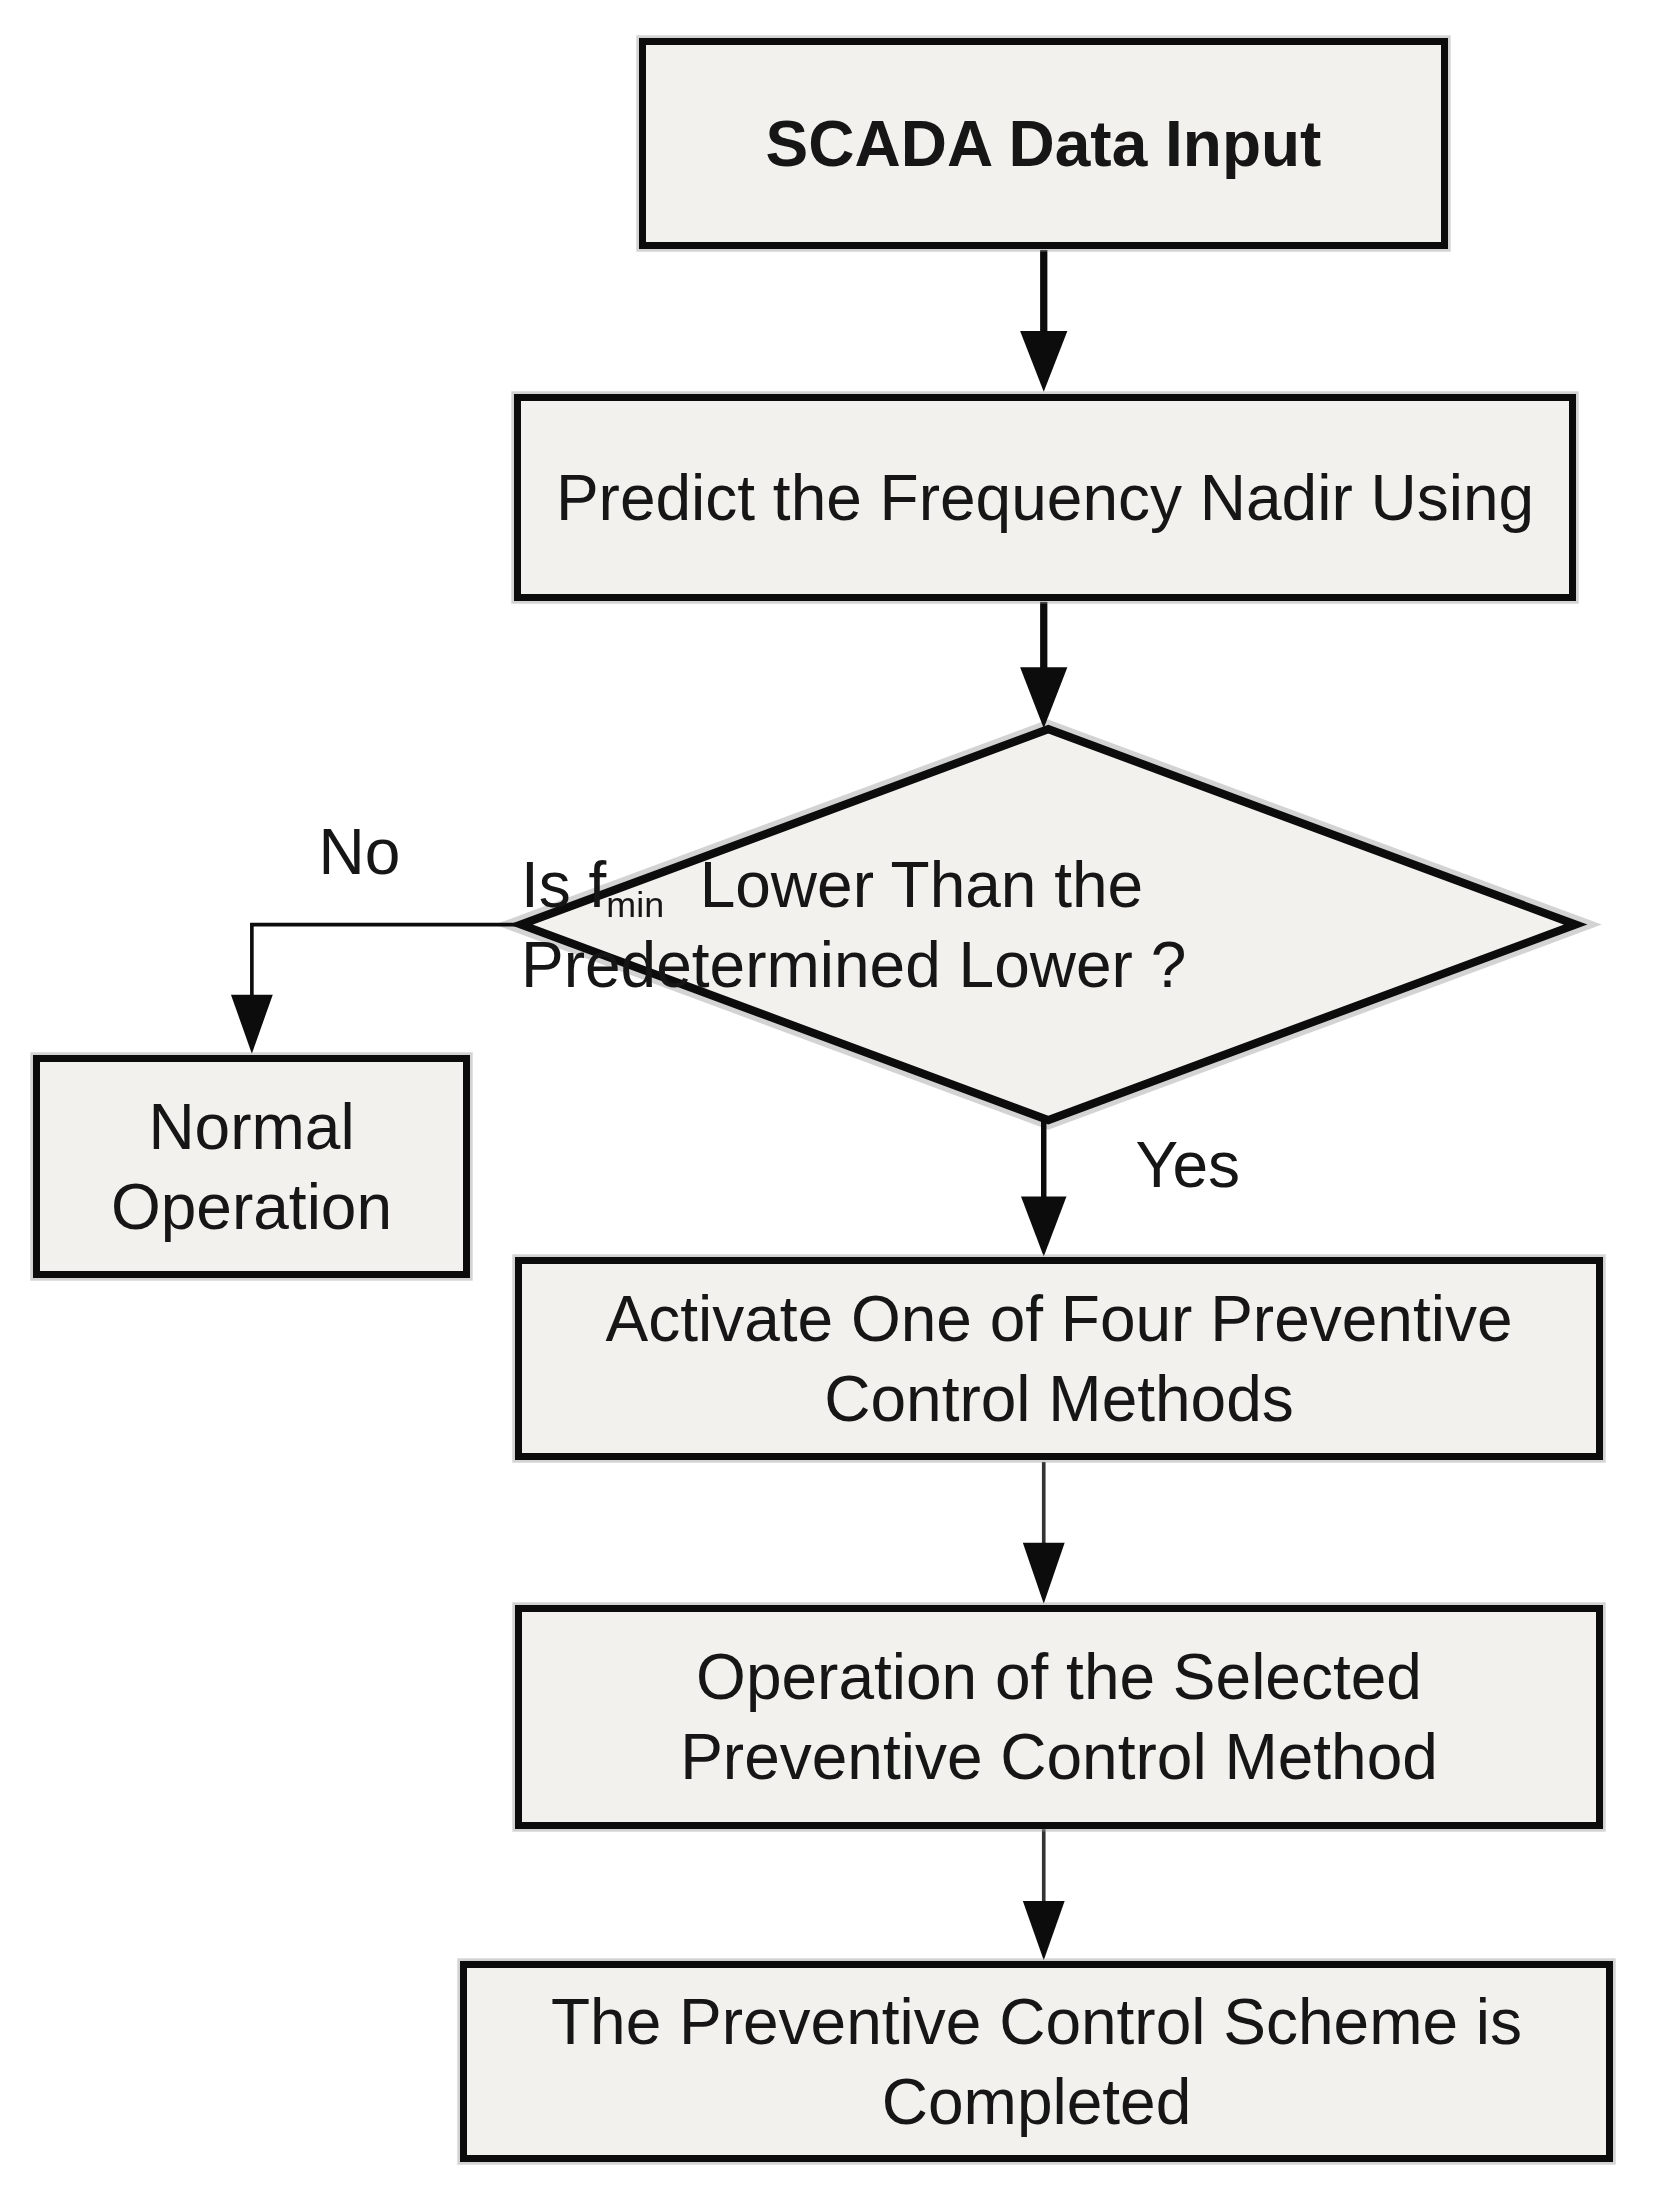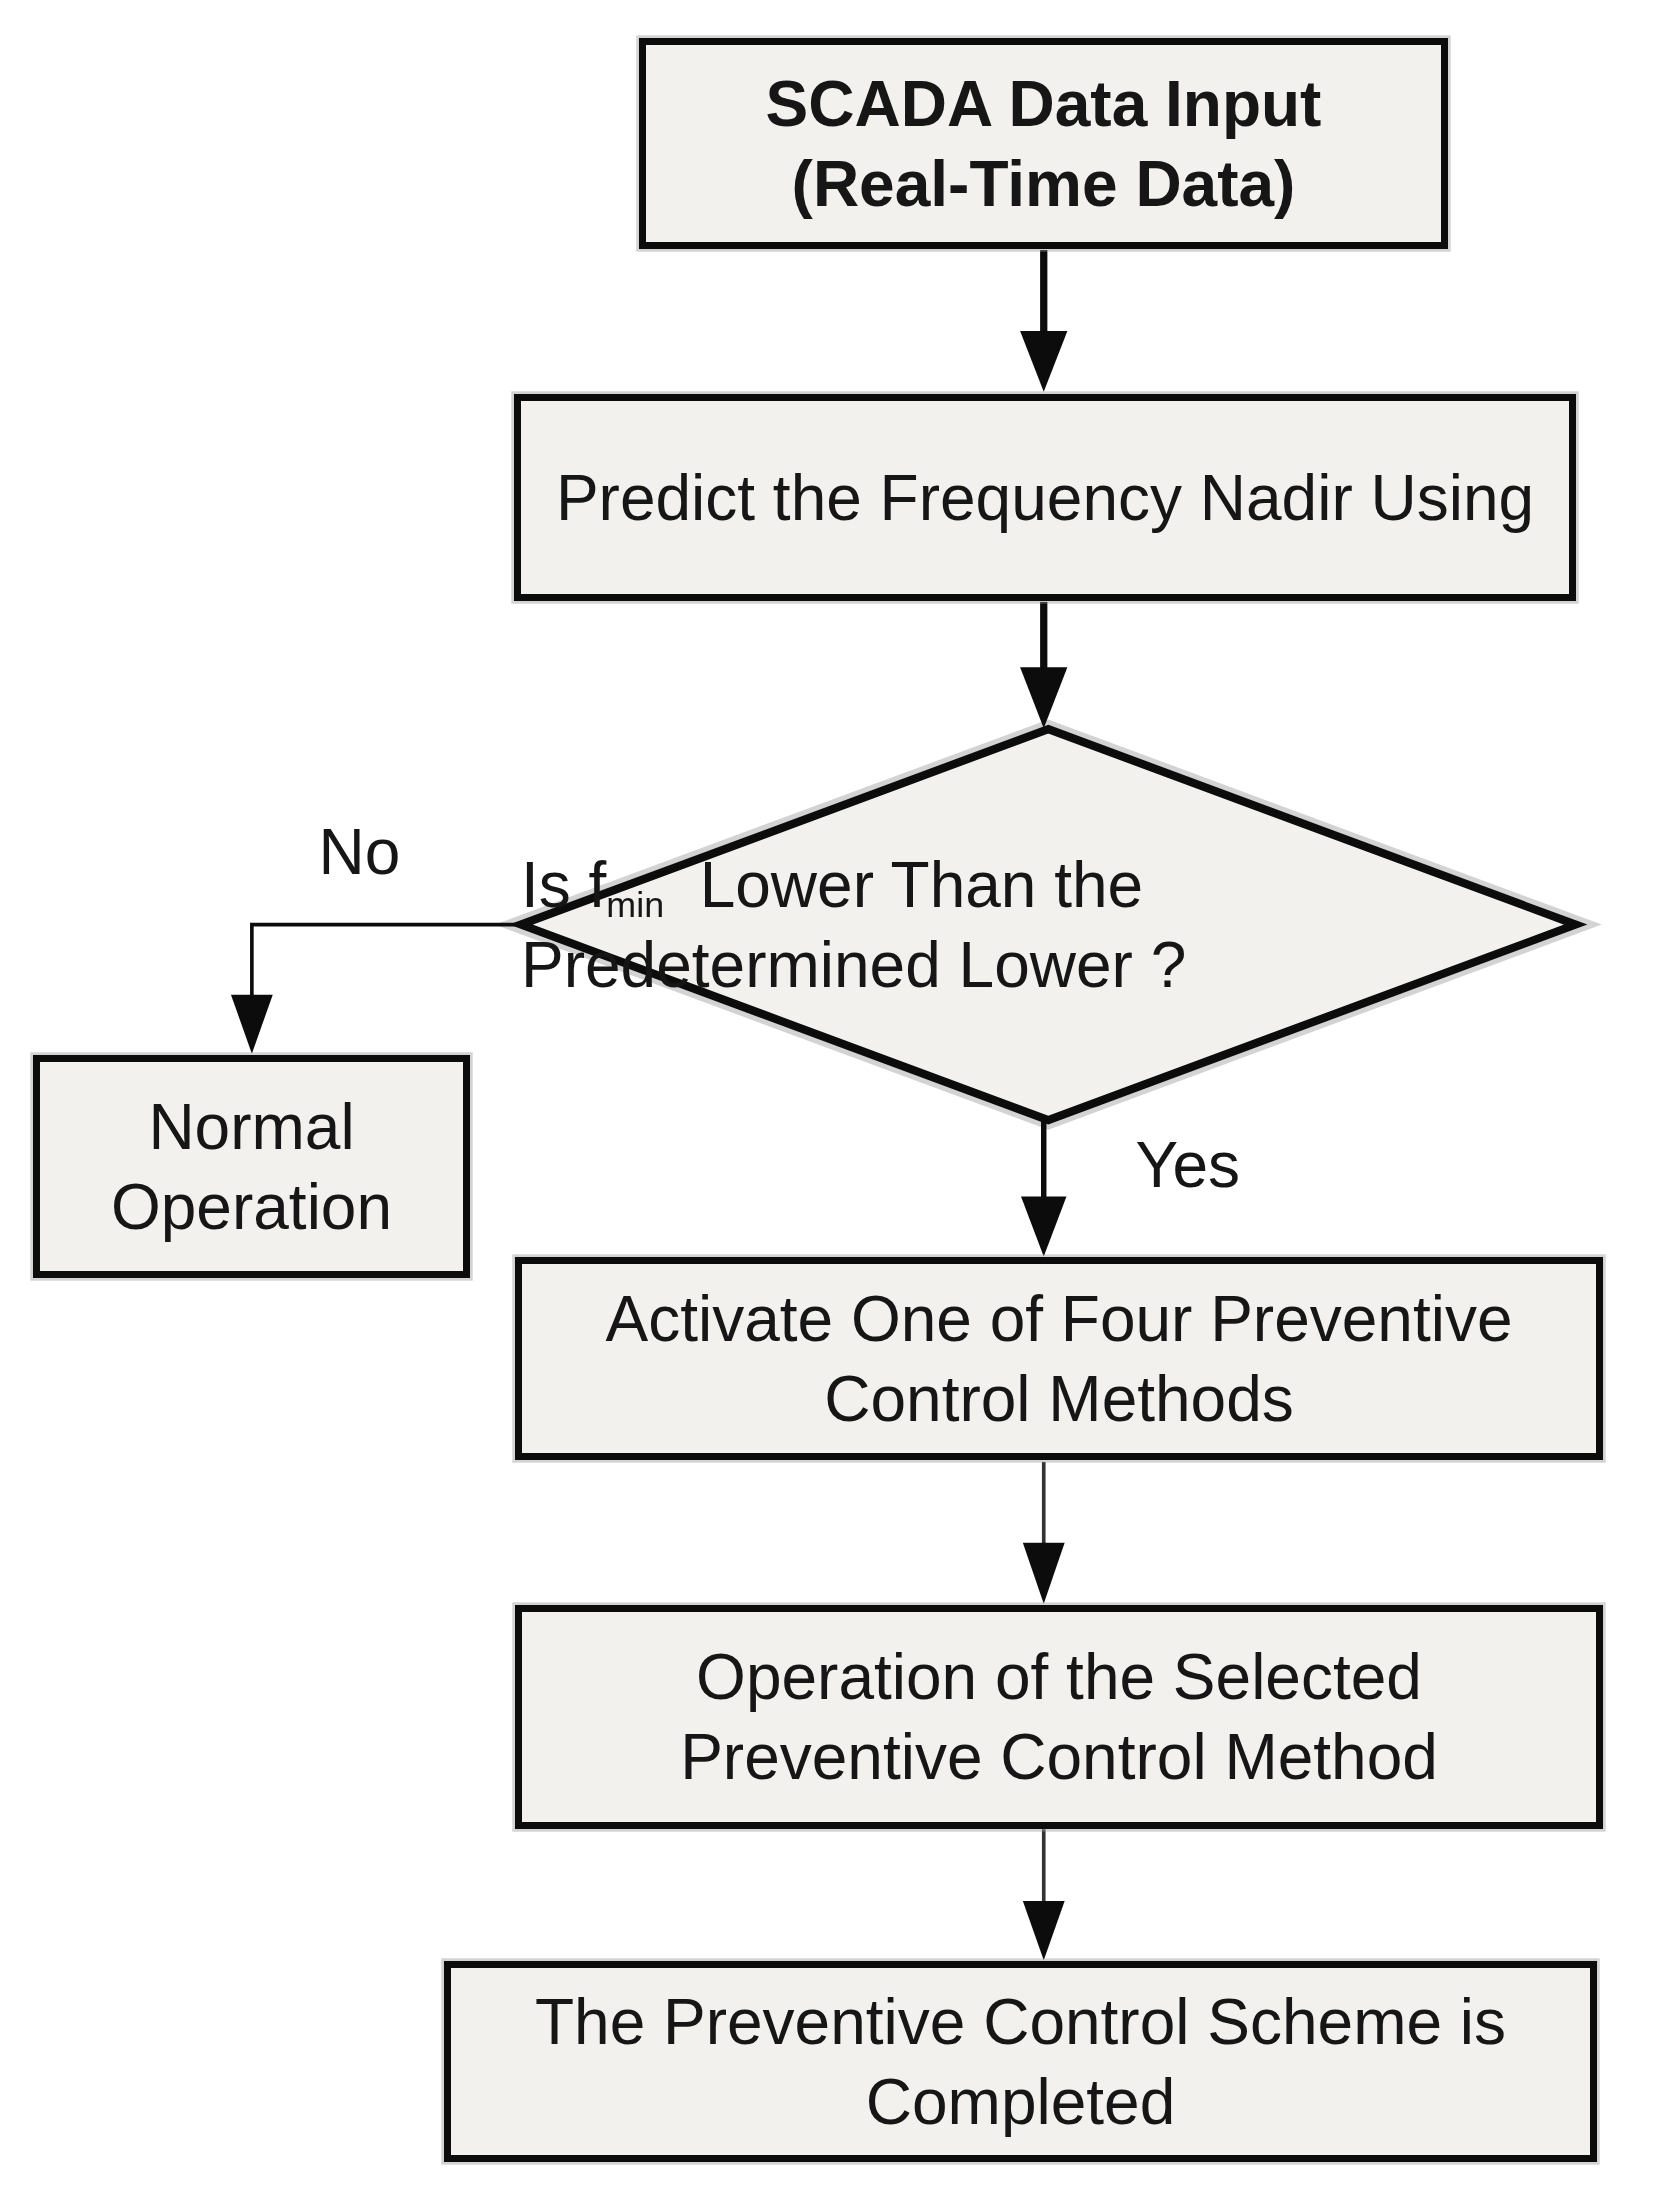--- a/index.html
+++ b/index.html
@@ -60,21 +60,20 @@
 
     <line class="stem-thin" x1="1148" y1="1608" x2="1148" y2="1702" stroke-width="4"></line>
     <polygon class="head" points="1125,1697 1171,1697 1148,1764"></polygon>
 
     <line class="stem-thin" x1="1148" y1="2012" x2="1148" y2="2094" stroke-width="4"></line>
     <polygon class="head" points="1125,2091 1171,2091 1148,2156"></polygon>
   </svg>
 
   <div class="node" style="left:639px;top:38px;width:809px;height:211px;font-weight:bold;">
     <div>SCADA Data Input</div>
-    <div>(Real-Time Data)</div>
   </div>
 
   <div class="node" style="left:514px;top:394px;width:1062px;height:207px;">
     <div>Predict the Frequency Nadir Using</div>
   </div>
 
   <div class="dlabel" style="left:521px;top:845px;width:1055px;height:160px;">
     <div><span>Is f</span><sub class="sb">min</sub><span>&nbsp; Lower Than the</span></div>
     <div>Predetermined Lower ?</div>
   </div>
@@ -87,21 +86,21 @@
   <div class="node" style="left:515px;top:1257px;width:1088px;height:203px;">
     <div>Activate One of Four Preventive</div>
     <div>Control Methods</div>
   </div>
 
   <div class="node" style="left:515px;top:1605px;width:1088px;height:224px;">
     <div>Operation of the Selected</div>
     <div>Preventive Control Method</div>
   </div>
 
-  <div class="node" style="left:444px;top:1961px;width:1153px;height:201px;">
+  <div class="node" style="left:460px;top:1961px;width:1153px;height:201px;">
     <div>The Preventive Control Scheme is</div>
     <div>Completed</div>
   </div>
 
   <div class="floating" style="left:273px;top:812px;width:173px;">No</div>
   <div class="floating" style="left:1040px;top:1125px;width:200px;text-align:right;">Yes</div>
 
 </div>
 
 

